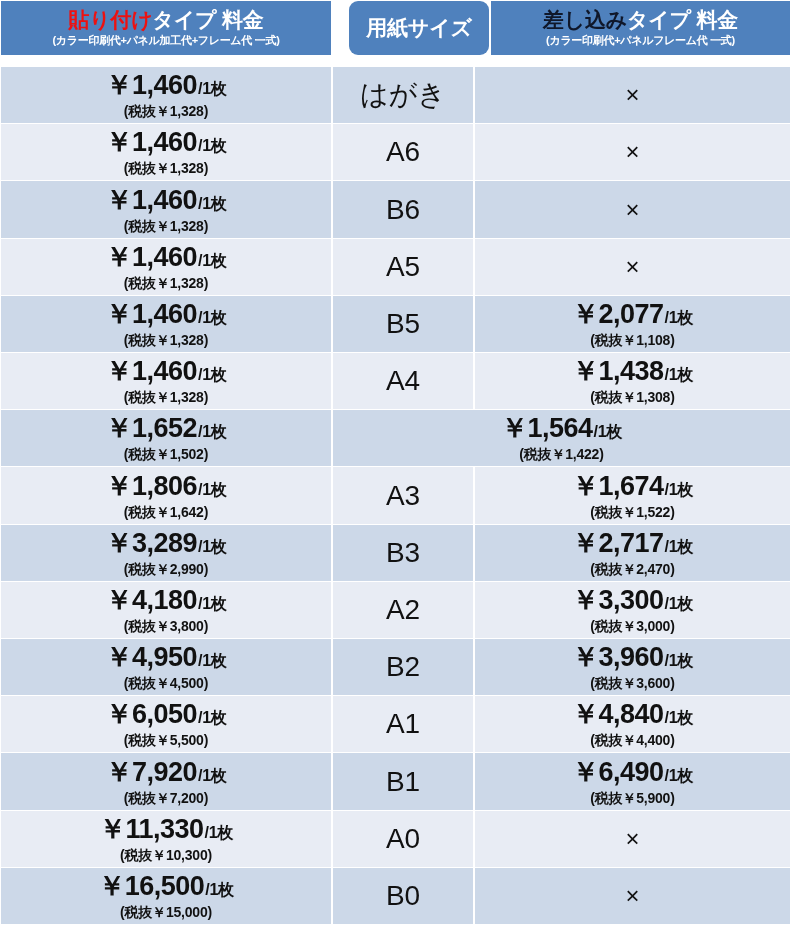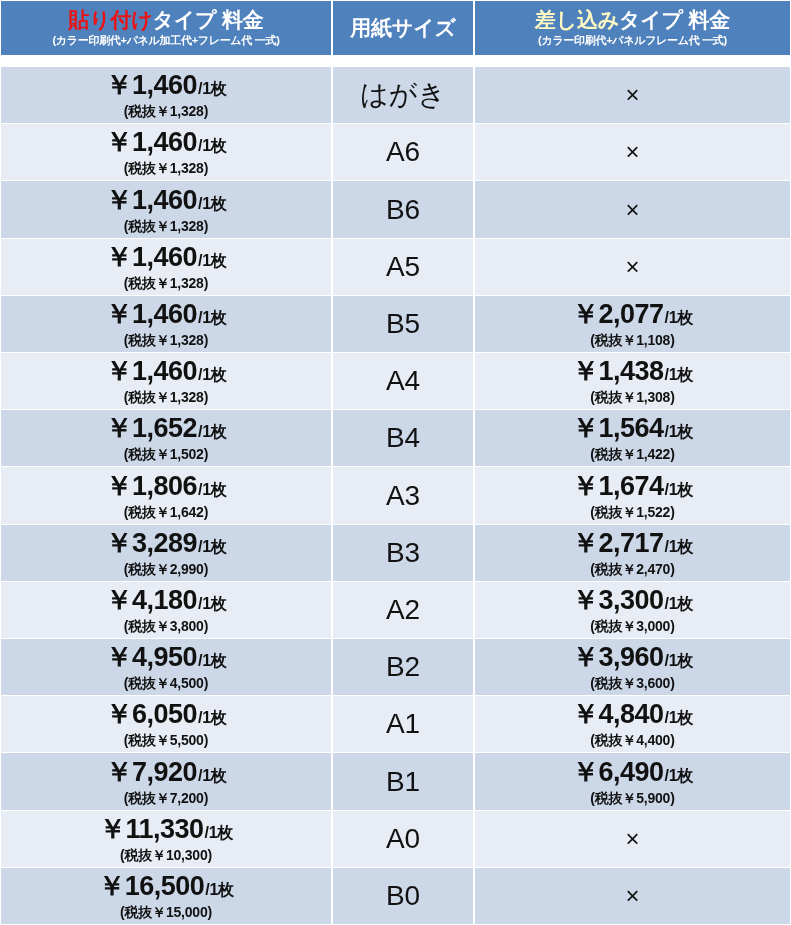--- a/index.html
+++ b/index.html
@@ -31,32 +31,32 @@
     background:#4f81bd;
     display:flex;flex-direction:column;
     align-items:center;justify-content:center;
     box-sizing:border-box;
     color:#ffffff;
     text-align:center;
     overflow:hidden;
     padding:0 2px;
   }
   .th.col-a{width:330px;flex:0 0 330px;margin:1px 2px 0 1px;}
-  .th.col-b{width:140px;flex:0 0 140px;margin:1px 2px 0 0;}
+  .th.col-b{width:140px;flex:0 0 140px;margin:1px 2px 0 16px;border-radius:9px;}
   .th.col-c{flex:1 1 auto;margin:1px 1px 0 0;}
 
   .th-title{
     font-size:21px;
     font-weight:bold;
     line-height:1.08;
     white-space:nowrap;
     letter-spacing:-0.2px;
   }
   .th-title .accent-red{color:#ee1111;}
-  .th-title .accent-blue{color:#fef9c3;}
+  .th-title .accent-blue{color:#0f172a;}
   .th-sub{
     font-size:11px;
     font-weight:bold;
     line-height:1.15;
     margin-top:2px;
     white-space:nowrap;
     letter-spacing:-0.3px;
   }
   .th.col-b .th-title{font-size:21px;}
 
@@ -288,23 +288,20 @@
   <div class="tr shade-dark">
 
     <div class="td col-a">
       <div class="price-main">
         <span>￥1,652</span>
             <span class="price-unit">/1枚</span>
       </div>
       <div class="price-net">(税抜￥1,502)</div>
     </div>
 
-    <div class="td col-b">
-      <div class="size-label">B4</div>
-    </div>
 
     <div class="td col-c">
       <div class="price-main">
         <span>￥1,564</span>
             <span class="price-unit">/1枚</span>
       </div>
       <div class="price-net">(税抜￥1,422)</div>
 
     </div>
 

